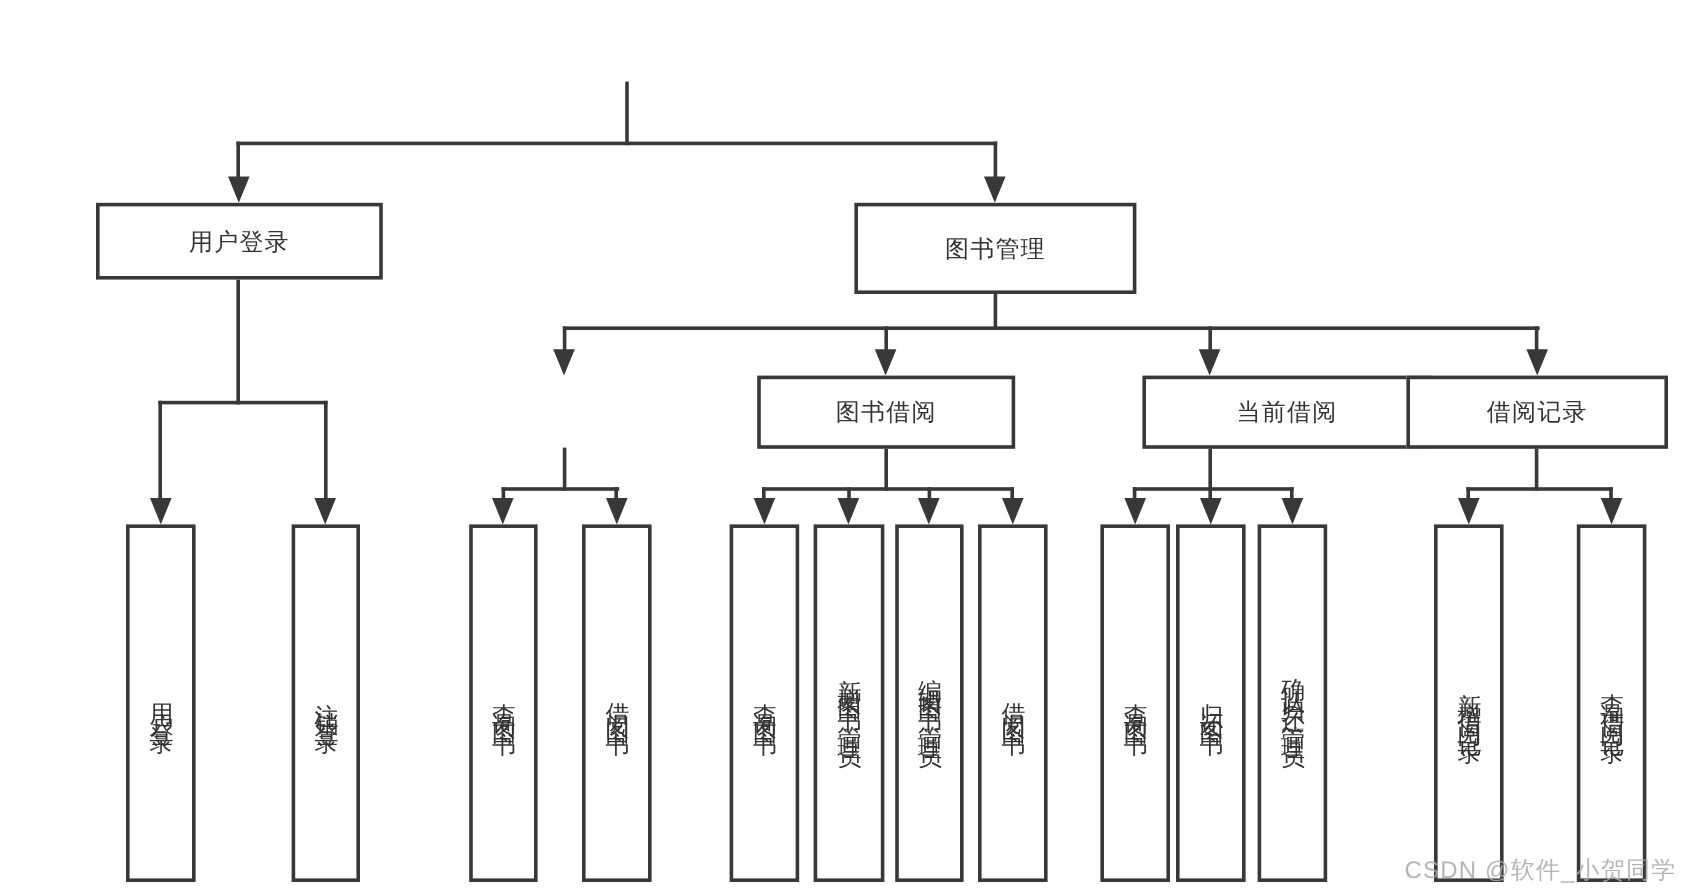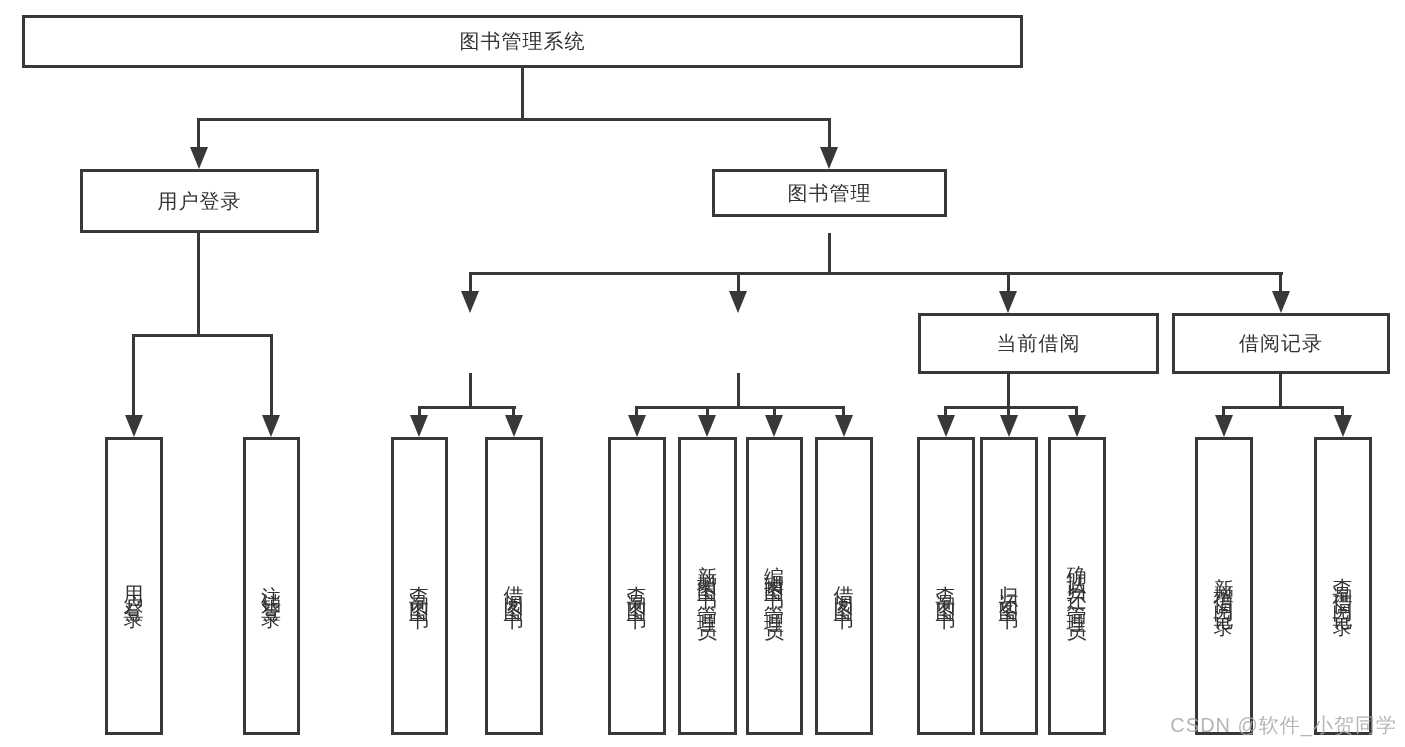--- a/index.html
+++ b/index.html
@@ -122,32 +122,32 @@
     <i class="arrow" style="left:1068px;top:415px"></i>
 
     <i class="vl" style="left:1279px;top:373px;height:36px"></i>
     <i class="hl" style="left:1222px;top:406px;width:122px"></i>
     <i class="vl" style="left:1222px;top:406px;height:12px"></i>
     <i class="arrow" style="left:1215px;top:415px"></i>
     <i class="vl" style="left:1341px;top:406px;height:12px"></i>
     <i class="arrow" style="left:1334px;top:415px"></i>
   </div>
 
-  <div class="box" style="left:22px;top:15px;width:1001px;height:53px">
-    <span>图书管理系统</span>
-  </div>
 
   <div class="box" style="left:80px;top:169px;width:239px;height:64px">
     <span>用户登录</span>
   </div>
-  <div class="box" style="left:712px;top:169px;width:235px;height:48px">
+  <div class="box" style="left:712px;top:169px;width:235px;height:76px">
     <span>图书管理</span>
   </div>
 
-  <div class="box" style="left:918px;top:313px;width:241px;height:61px">
+  <div class="box" style="left:631px;top:313px;width:215px;height:61px">
+    <span>图书借阅</span>
+  </div>
+  <div class="box" style="left:952px;top:313px;width:241px;height:61px">
     <span>当前借阅</span>
   </div>
   <div class="box" style="left:1172px;top:313px;width:218px;height:61px">
     <span>借阅记录</span>
   </div>
 
   <div class="box vbox" style="left:105px;top:437px;width:58px;height:298px">
     <span>用户登录</span>
   </div>
   <div class="box vbox" style="left:243px;top:437px;width:57px;height:298px">

